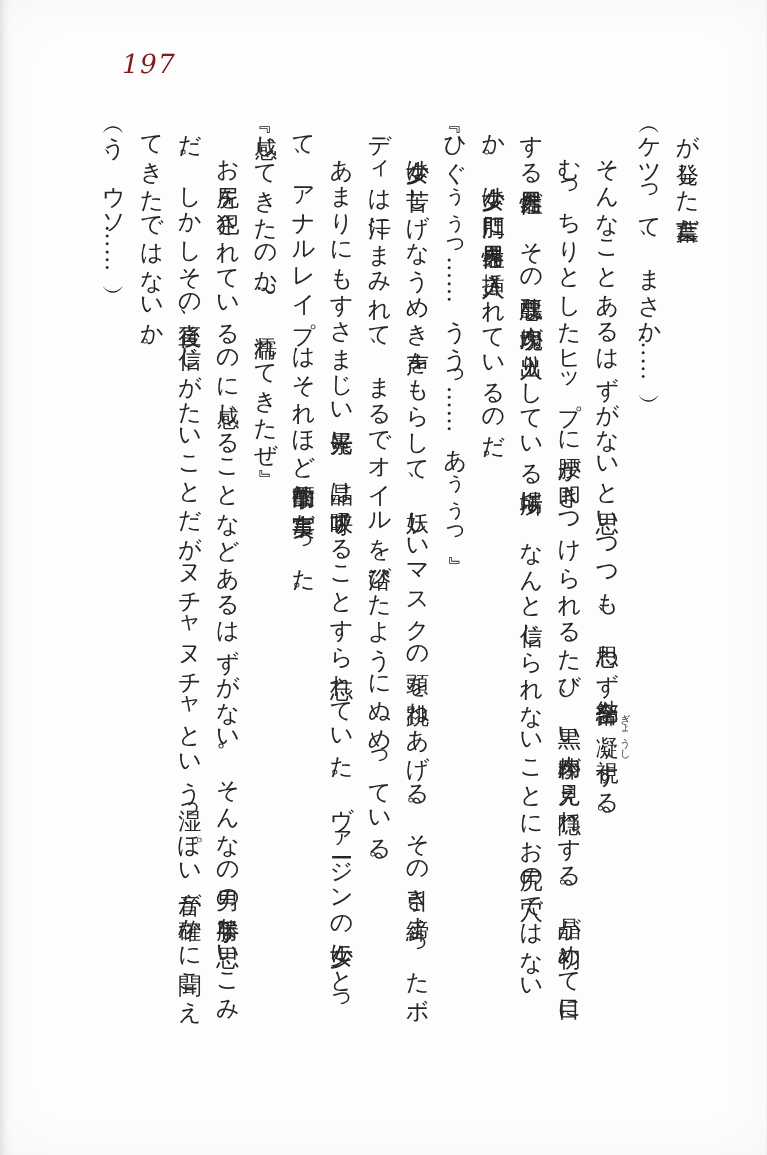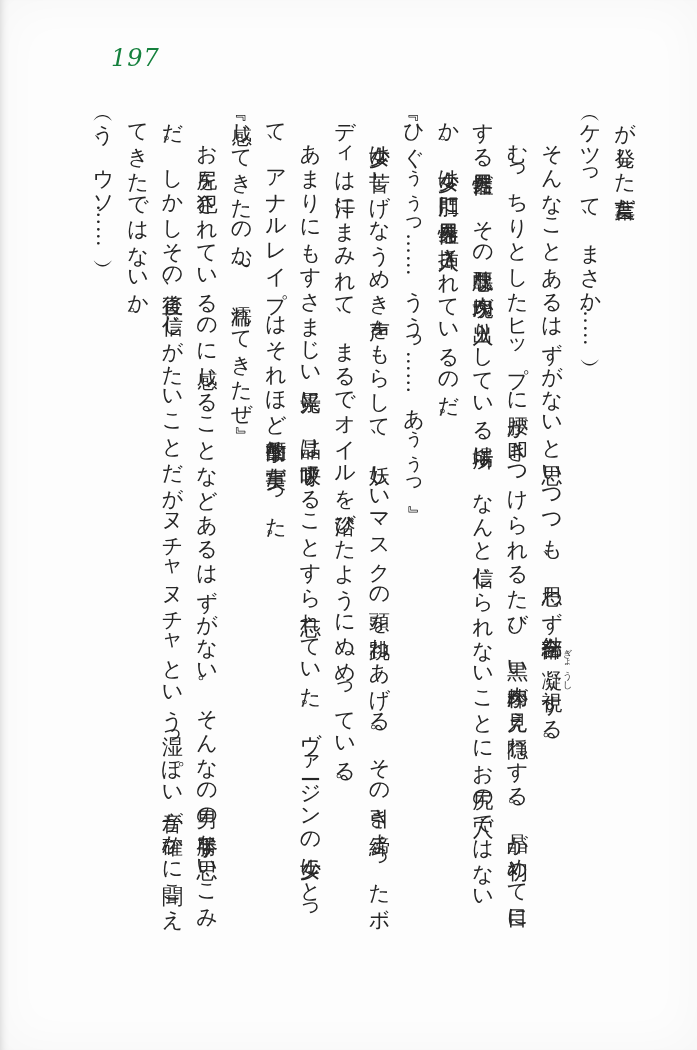--- a/index.html
+++ b/index.html
@@ -18,21 +18,21 @@
                 inset 0 0 50px rgba(0,0,0,0.03);
   }
   .page-number {
     position: absolute;
     left: 111px;
     top: 44px;
     font-family: "DejaVu Serif", "Liberation Serif", serif;
     font-style: italic;
     font-size: 24px;
     letter-spacing: 1px;
-    color: #15803d;
+    color: #7f1d1d;
   }
   .text-block {
     position: absolute;
     top: 108px;
     right: 55px;
     height: 826px;
     writing-mode: vertical-rl;
     -webkit-writing-mode: vertical-rl;
     text-orientation: mixed;
     font-family: "DejaVu Serif", "Liberation Serif", serif;

